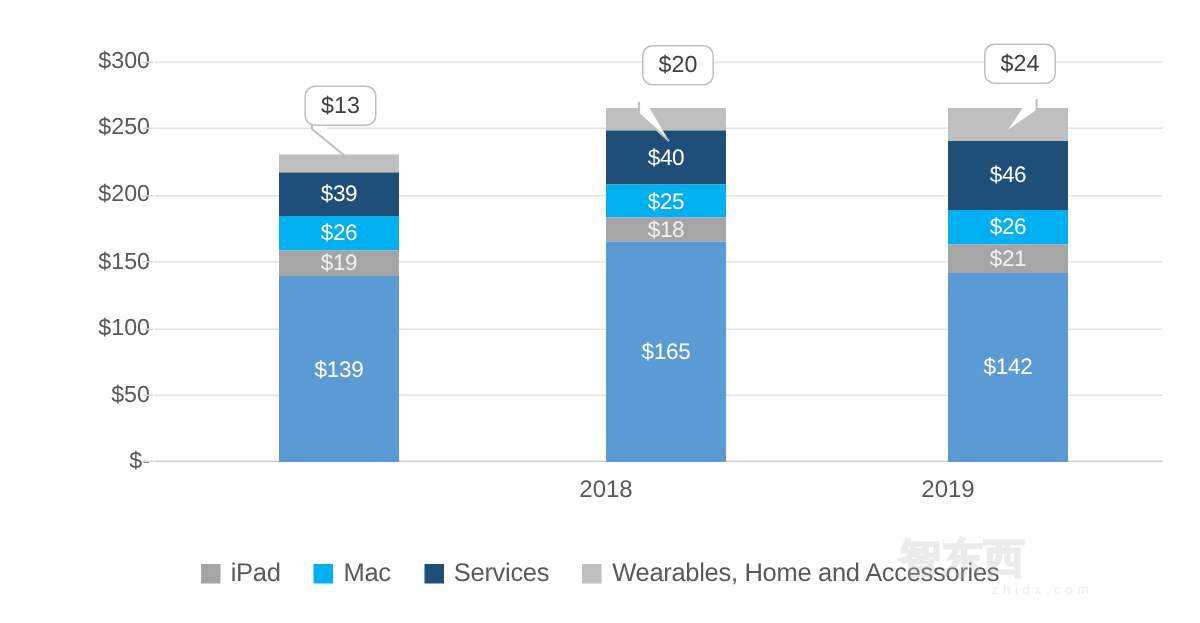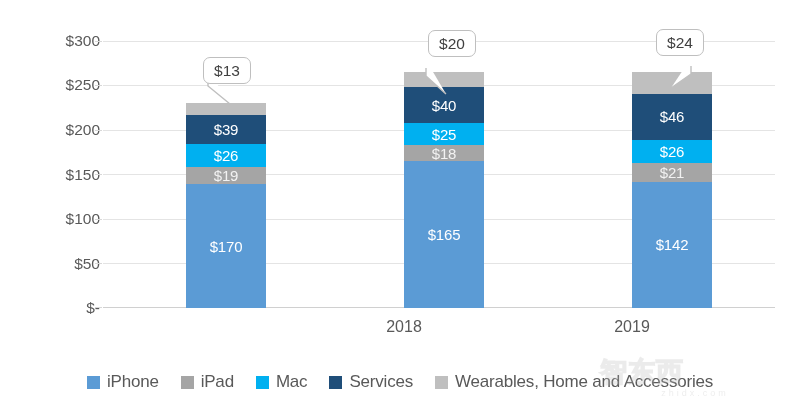--- a/index.html
+++ b/index.html
@@ -229,21 +229,21 @@
         <div class="seg" style="height:29.4px; background:#1f4e79;">
           <span class="seg-label">$39</span>
         </div>
         <div class="seg" style="height:23.1px; background:#00b0f0;">
           <span class="seg-label">$26</span>
         </div>
         <div class="seg" style="height:16.9px; background:#a5a5a5;">
           <span class="seg-label dim">$19</span>
         </div>
         <div class="seg" style="height:123.7px; background:#5b9bd5;">
-          <span class="seg-label">$170</span>
+          <span class="seg-label">$139</span>
         </div>
       </div>
     </div>
 
     <div class="bar-group" style="left:301px; width:80px; height:266px;">
       <div class="bar">
         <div class="seg" style="height:15.1px; background:#bfbfbf;"></div>
         <div class="seg" style="height:35.6px; background:#1f4e79;">
           <span class="seg-label">$40</span>
         </div>
@@ -300,24 +300,20 @@
   </svg>
   <div class="callout" style="left:656px; top:29px; width:48px; height:27px;text-align:right;">
     <span>$24</span>
   </div>
 
   <div class="x-label" style="left:364px; width:80px;">2018</div>
   <div class="x-label" style="left:592px; width:80px;">2019</div>
 
   <div class="legend">
     <div class="legend-item">
-      <span class="legend-swatch" style="background:#5b9bd5;"></span>
-      <span class="legend-text">iPhone</span>
-    </div>
-    <div class="legend-item">
       <span class="legend-swatch" style="background:#a5a5a5;"></span>
       <span class="legend-text">iPad</span>
     </div>
     <div class="legend-item">
       <span class="legend-swatch" style="background:#00b0f0;"></span>
       <span class="legend-text">Mac</span>
     </div>
     <div class="legend-item">
       <span class="legend-swatch" style="background:#1f4e79;"></span>
       <span class="legend-text">Services</span>

